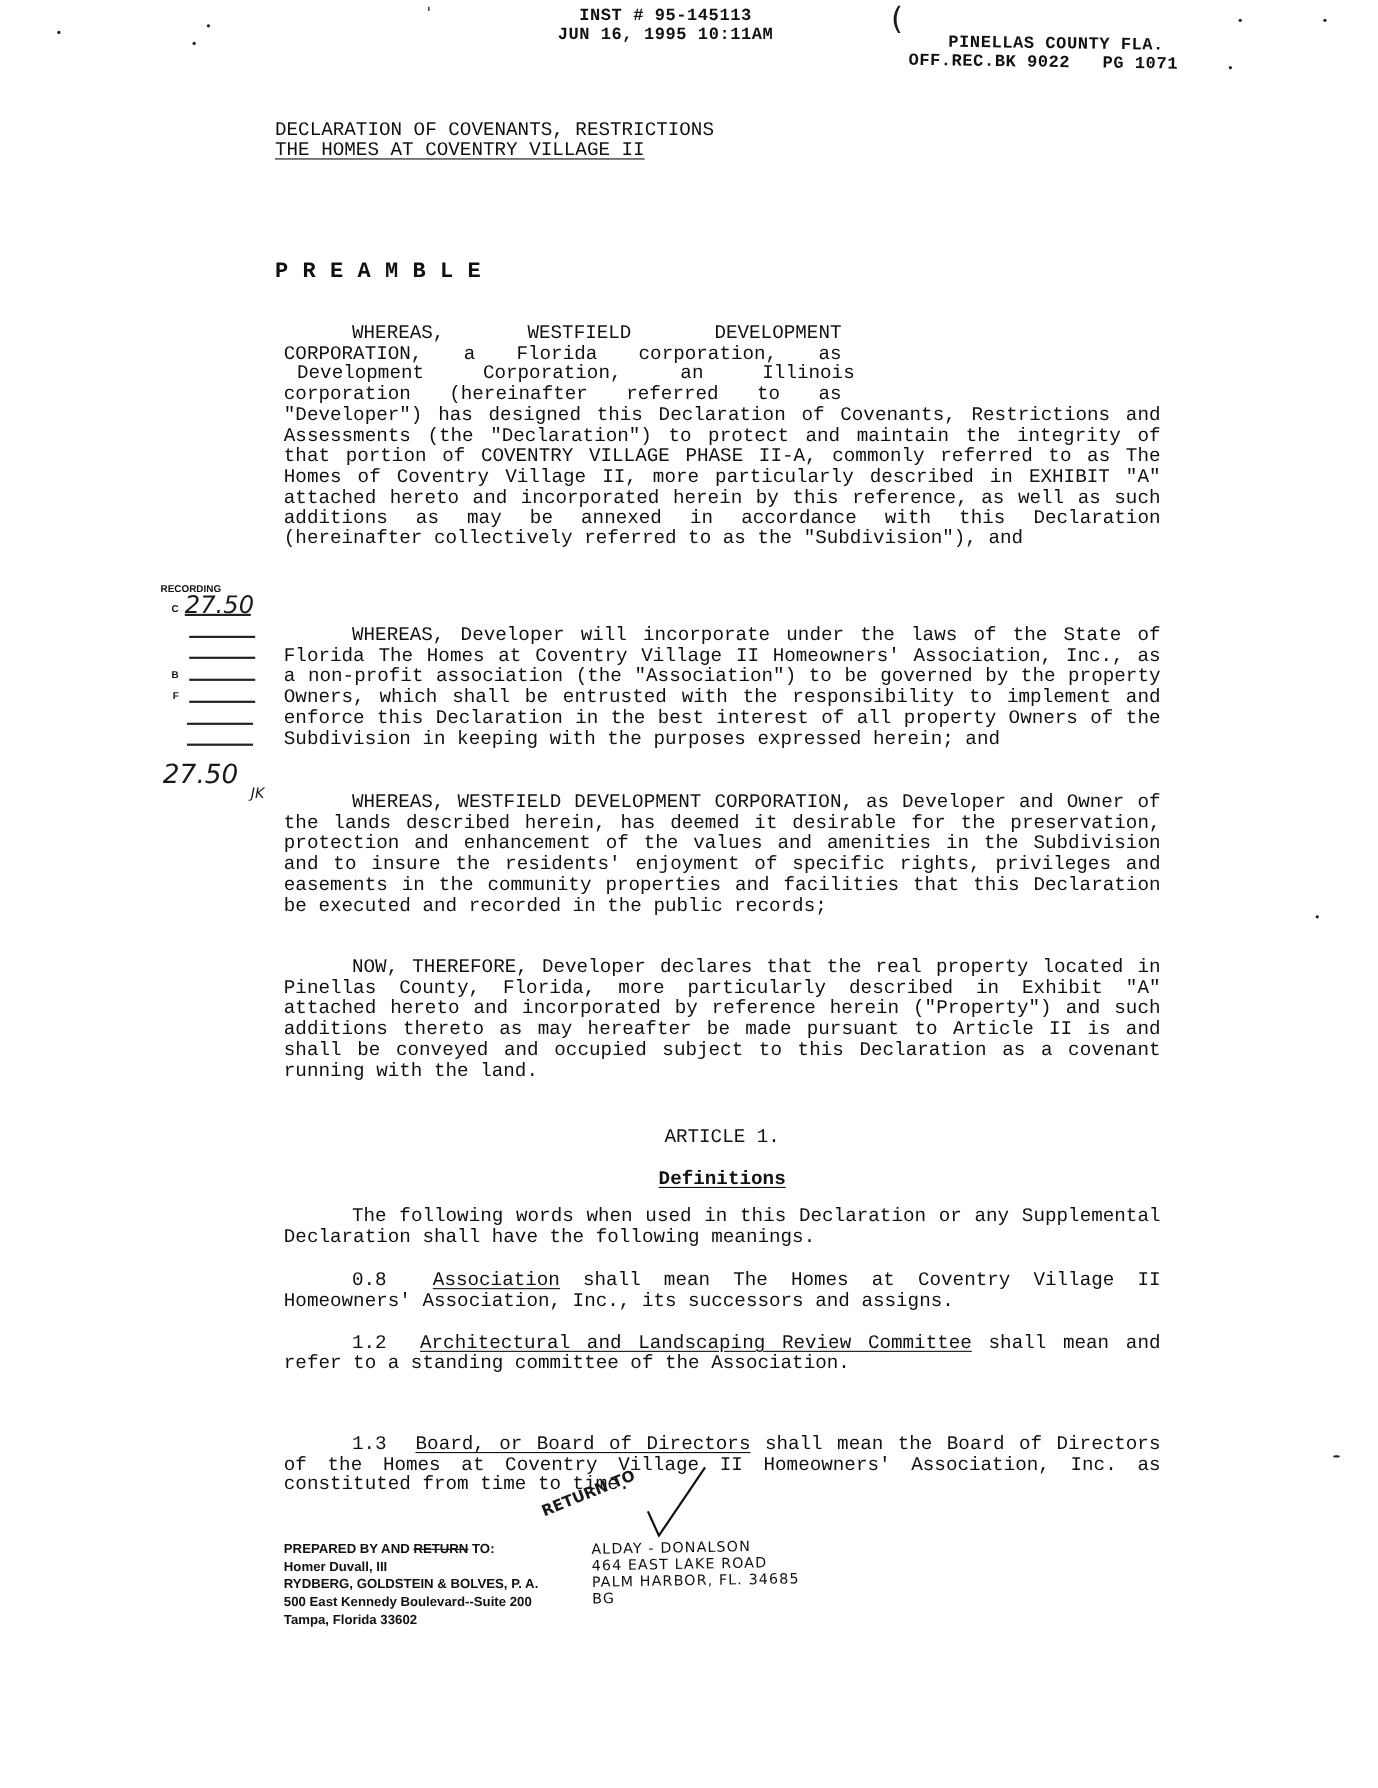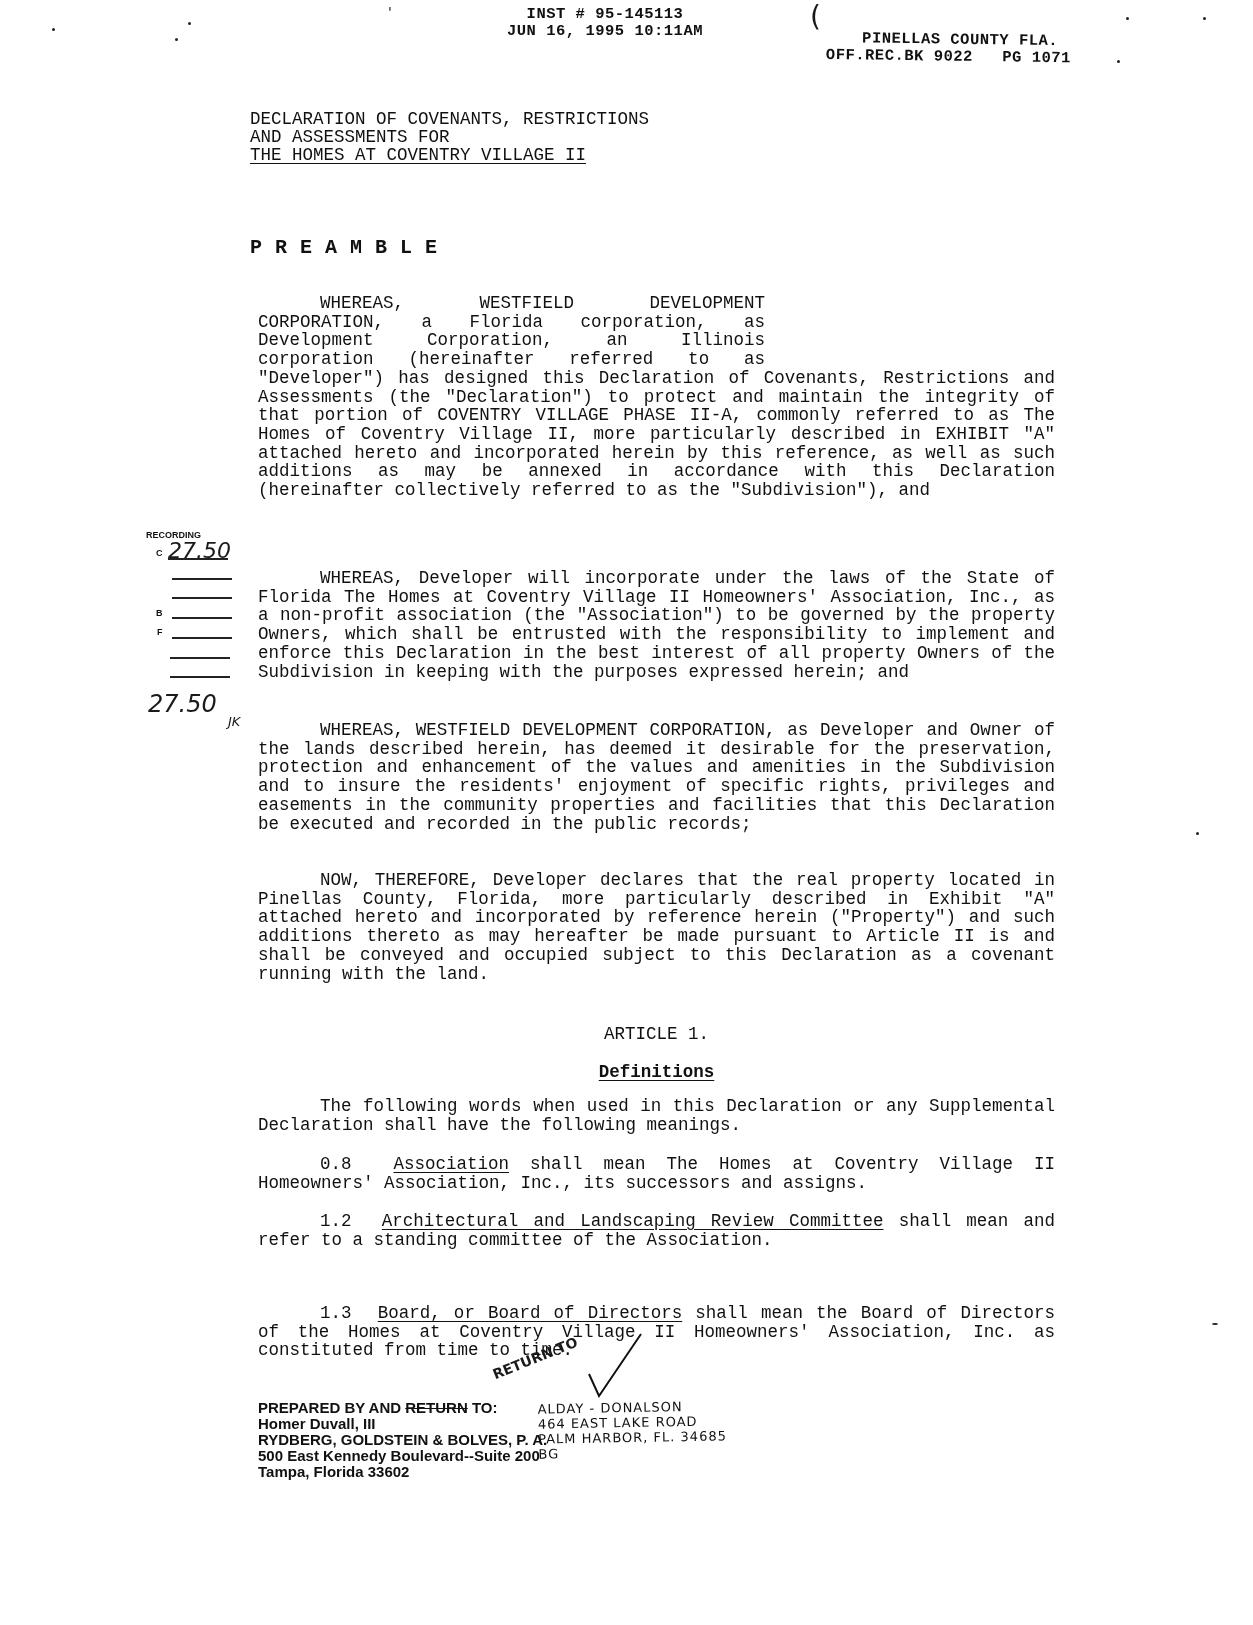--- a/index.html
+++ b/index.html
@@ -14,21 +14,21 @@
     .title-block { left: 250px; top: 110px; width: 540px; text-align: left; font-size: 17.5px; line-height: 18px; }
     .u { text-decoration: underline; text-underline-offset: 3px; }
     .preamble { left: 250px; top: 236px; width: 540px; text-align: left; letter-spacing: 13px; font-weight: bold; font-size: 20px; }
     .para { left: 258px; width: 797px; line-height: 18.7px; text-align: justify; text-align-last: left; }
     .narrow { width: 507px; }
     .indent { text-indent: 62px; }
     .center { text-align: center; }
     .marg { font-family: "Liberation Sans", sans-serif; font-size: 9px; font-weight: bold; }
     .line { position: absolute; height: 1.6px; background: #222; }
     .hand { font-family: "DejaVu Sans", sans-serif; font-style: italic; color: #1a1a1a; }
-    .prep { left: 258px; top: 1400px; font-family: "Liberation Sans", sans-serif; font-size: 15px; line-height: 16px; font-weight: bold; }
+    .prep { left: 258px; top: 1400px; font-family: "Liberation Sans", sans-serif; font-size: 12px; line-height: 16px; font-weight: bold; }
     .strike { text-decoration: line-through; }
     .handaddr { left: 538px; top: 1400px; font-family: "DejaVu Sans", sans-serif; font-size: 13px; line-height: 15px; letter-spacing: 1px; transform: rotate(-1deg); }
     .dot { position: absolute; width: 3px; height: 3px; background: #222; border-radius: 50%; }
   </style>
 </head>
 <body>
 
 <div class="dot" style="left:52px;top:28px;"></div>
 <div class="dot" style="left:188px;top:22px;"></div>
 <div class="dot" style="left:175px;top:38px;"></div>
@@ -44,30 +44,29 @@
   <div>INST # 95-145113</div>
   <div>JUN 16, 1995 10:11AM</div>
 </div>
 <div class="abs stamp" style="left:826px;top:32px;width:300px;transform:rotate(0.8deg);">
   <div style="padding-left:36px;">PINELLAS COUNTY FLA.</div>
   <div style="white-space:pre;">OFF.REC.BK 9022   PG 1071</div>
 </div>
 
 <div class="abs title-block">
   <div>DECLARATION OF COVENANTS, RESTRICTIONS</div>
-  <div>AND ASSESSMENTS FOR</div>
   <div class="u">THE HOMES AT COVENTRY VILLAGE II</div>
 </div>
 
 <div class="abs preamble">PREAMBLE</div>
 
 <div class="abs para" style="top:294px;">
   <div class="narrow" style="text-align:justify;text-align-last:justify;text-indent:62px;">WHEREAS, WESTFIELD DEVELOPMENT</div>
   <div class="narrow" style="text-align:justify;text-align-last:justify;">CORPORATION, a Florida corporation, as</div>
-  <div class="narrow" style="text-align:justify;text-align-last:justify;">Development Corporation, an Illinois</div>
+  <div class="narrow" style="text-align:justify;text-align-last:justify;margin-left:12px;">Development Corporation, an Illinois</div>
   <div class="narrow" style="text-align:justify;text-align-last:justify;">corporation (hereinafter referred to as</div>
   <div>"Developer") has designed this Declaration of Covenants, Restrictions and Assessments (the "Declaration") to protect and maintain the integrity of that portion of COVENTRY VILLAGE PHASE II-A, commonly referred to as The Homes of Coventry Village II, more particularly described in EXHIBIT "A" attached hereto and incorporated herein by this reference, as well as such additions as may be annexed in accordance with this Declaration (hereinafter collectively referred to as the "Subdivision"), and</div>
 </div>
 
 <div class="abs marg" style="left:146px;top:530px;">RECORDING</div>
 <div class="abs marg" style="left:156px;top:548px;">C</div>
 <div class="abs hand" style="left:168px;top:538px;font-size:22px;">27.50</div>
 <div class="line" style="left:168px;top:558px;width:60px;"></div>
 <div class="line" style="left:172px;top:578px;width:60px;"></div>
 <div class="line" style="left:172px;top:597px;width:60px;"></div>

